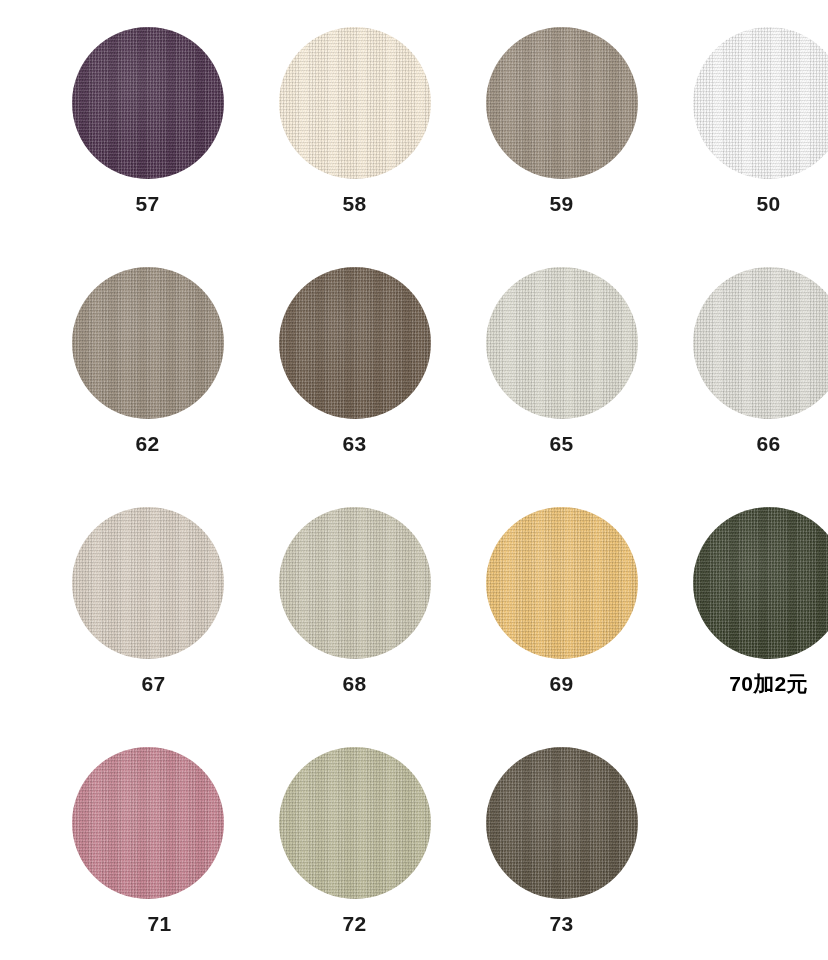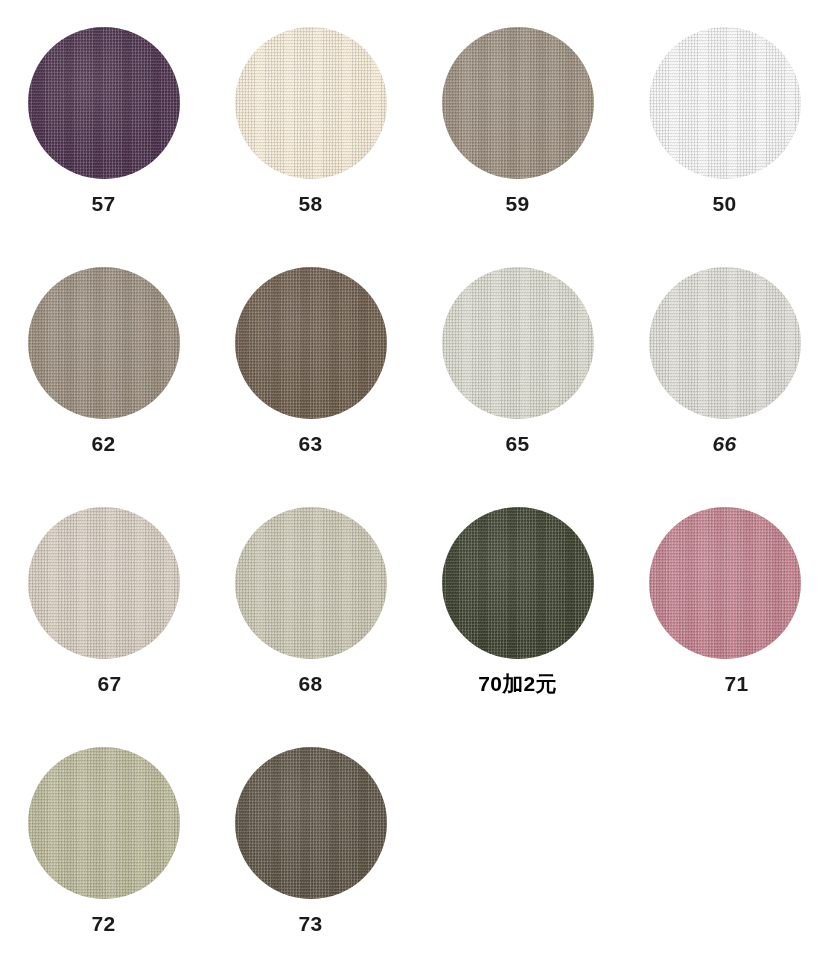--- a/index.html
+++ b/index.html
@@ -89,21 +89,21 @@
     color: #1b1b1b;
     letter-spacing: 0.3px;
     line-height: 1;
     text-align: center;
     white-space: nowrap;
   }
 </style>
 </head>
 <body>
 
-<div id="swatch-grid" style="background: rgb(255, 255, 255);">
+<div id="swatch-grid" style="background: rgb(255, 255, 255); padding-left: 44px;">
     <div class="swatch-cell">
       <div class="swatch-disc" style="background-color: rgb(74, 47, 74);"></div>
       <div class="swatch-label" style="color: rgb(27, 27, 27);">57</div>
     </div>
     <div class="swatch-cell">
       <div class="swatch-disc" style="background-color: rgb(247, 236, 217);"></div>
       <div class="swatch-label" style="color: rgb(27, 27, 27);">58</div>
     </div>
     <div class="swatch-cell">
       <div class="swatch-disc" style="background-color: rgb(156, 143, 127);"></div>
@@ -120,29 +120,33 @@
     <div class="swatch-cell">
       <div class="swatch-disc" style="background-color: rgb(109, 92, 75);"></div>
       <div class="swatch-label" style="color: rgb(27, 27, 27);">63</div>
     </div>
     <div class="swatch-cell">
       <div class="swatch-disc" style="background-color: rgb(220, 219, 208);"></div>
       <div class="swatch-label" style="color: rgb(27, 27, 27);">65</div>
     </div>
     <div class="swatch-cell">
       <div class="swatch-disc" style="background-color: rgb(224, 223, 216);"></div>
-      <div class="swatch-label" style="color: rgb(27, 27, 27); font-style: italic;">66</div>
+      <div class="swatch-label" style="color: rgb(27, 27, 27);">66</div>
     </div>
     <div class="swatch-cell">
       <div class="swatch-disc" style="background-color: rgb(216, 206, 193);"></div>
       <div class="swatch-label" style="color: rgb(27, 27, 27); margin-left: 12px;">67</div>
     </div>
     <div class="swatch-cell">
       <div class="swatch-disc" style="background-color: rgb(204, 200, 180);"></div>
       <div class="swatch-label" style="color: rgb(27, 27, 27);">68</div>
+    </div>
+    <div class="swatch-cell">
+      <div class="swatch-disc" style="background-color: rgb(237, 193, 114);"></div>
+      <div class="swatch-label" style="color: rgb(27, 27, 27);">69</div>
     </div>
     <div class="swatch-cell">
       <div class="swatch-disc" style="background-color: rgb(57, 64, 43);"></div>
       <div class="swatch-label" style="color: #000000;">70加2元</div>
     </div>
     <div class="swatch-cell">
       <div class="swatch-disc" style="background-color: rgb(196, 129, 143);"></div>
       <div class="swatch-label" style="color: rgb(27, 27, 27); margin-left: 24px;">71</div>
     </div>
     <div class="swatch-cell">

